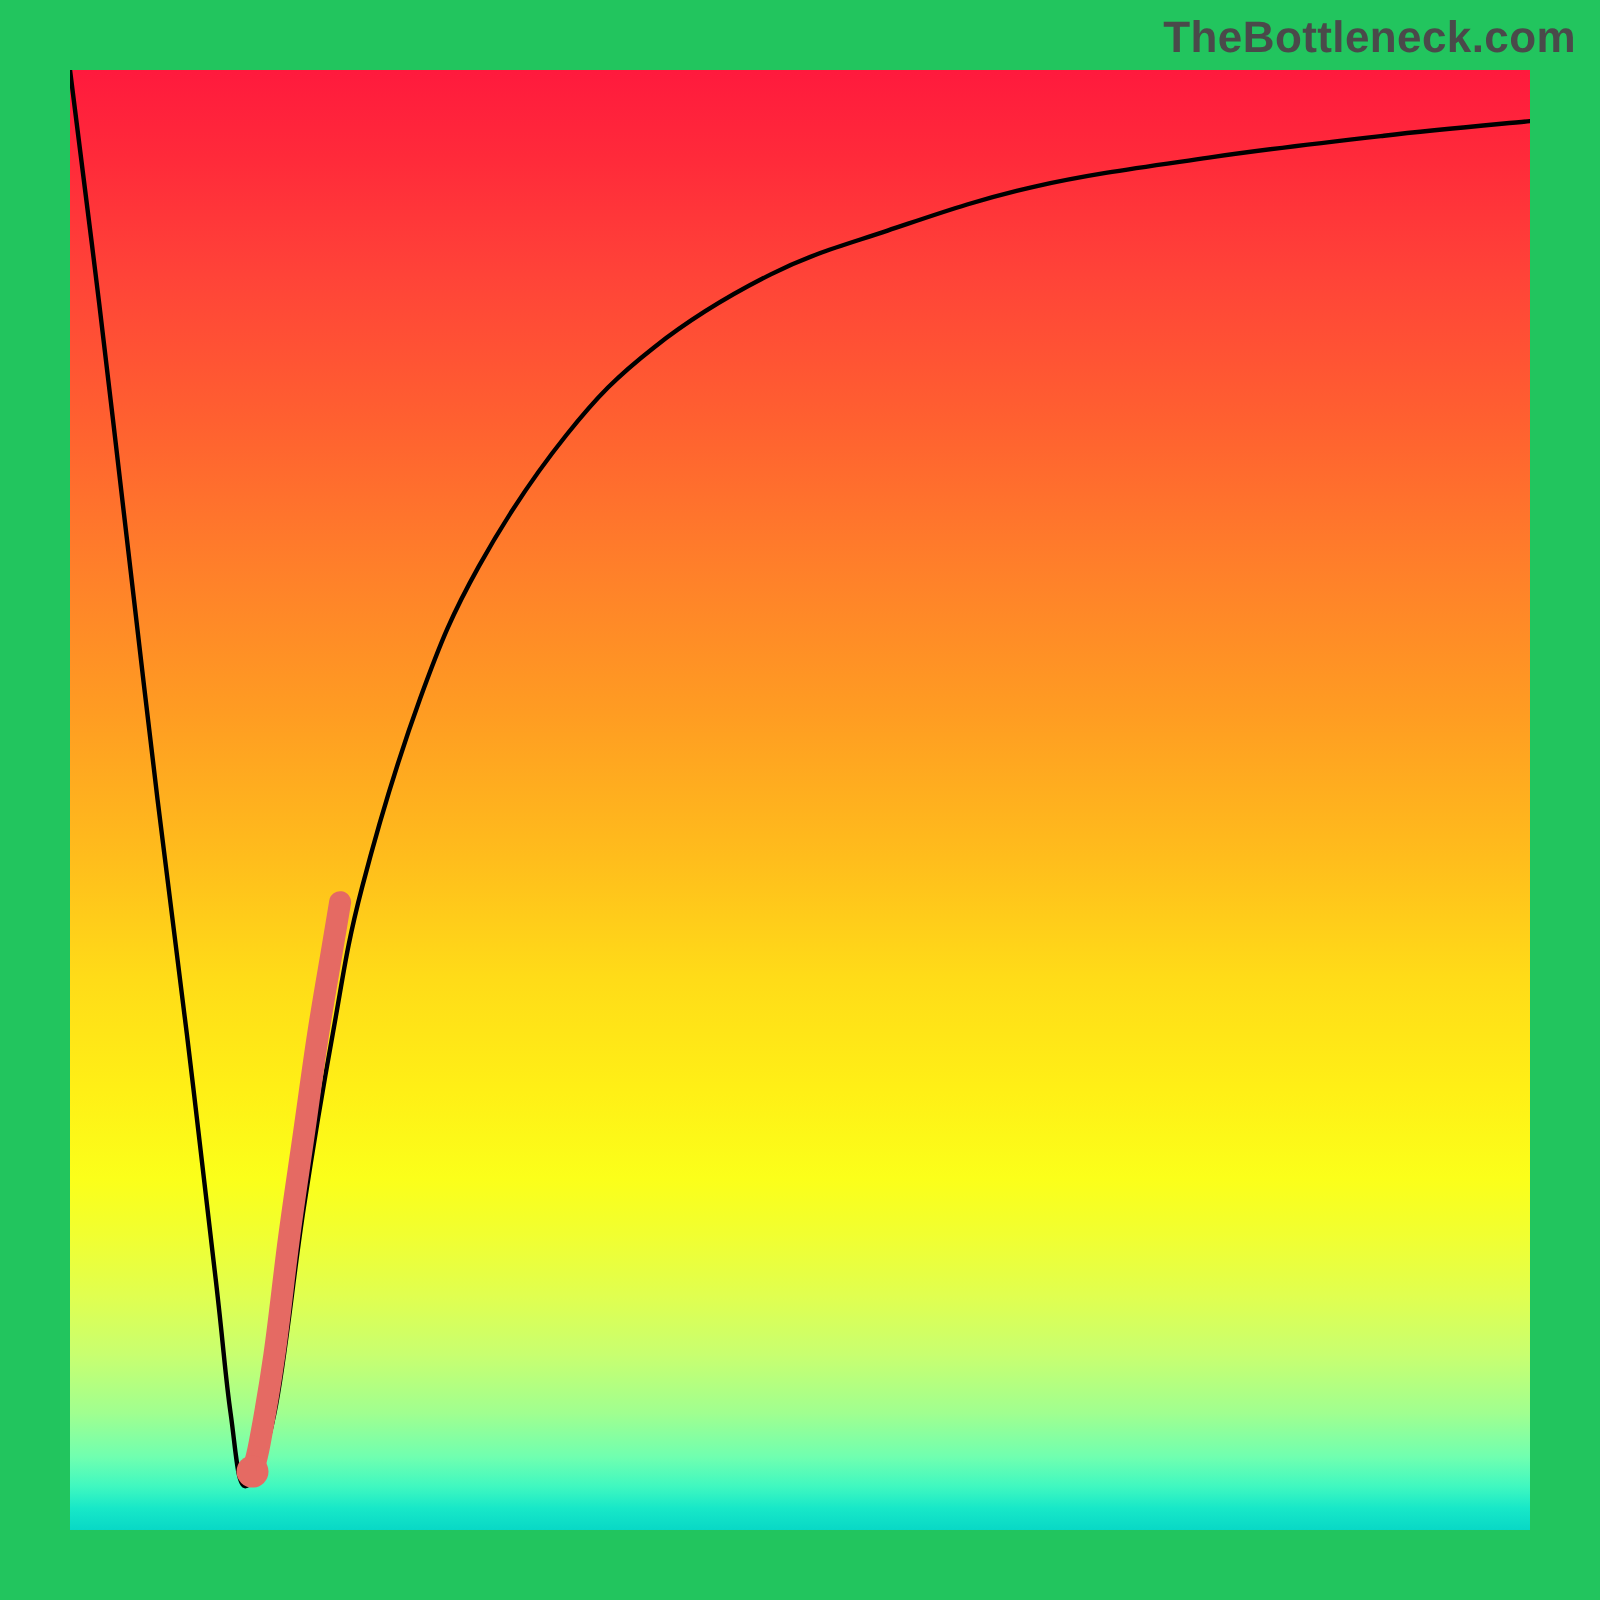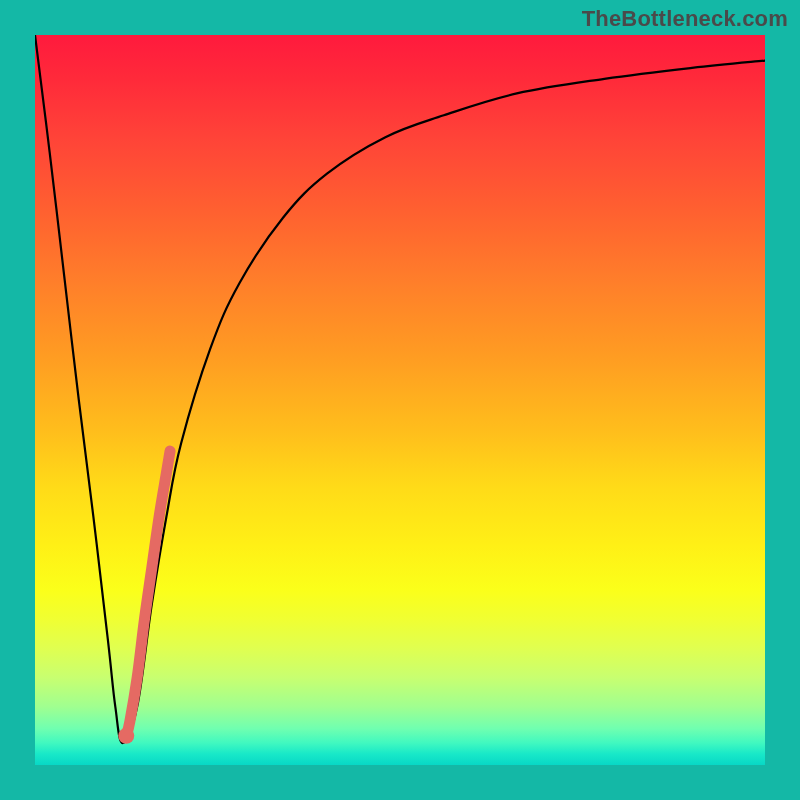--- a/index.html
+++ b/index.html
@@ -8,21 +8,21 @@
     width: 800px;
     height: 800px;
     overflow: hidden;
     background: #000;
     font-family: Arial, Helvetica, sans-serif;
   }
   .frame {
     position: absolute;
     left: 0; top: 0;
     width: 800px; height: 800px;
-    background: #14b8a6;
+    background: #22c55e;
   }
   .plot-area {
     position: absolute;
     left: 35px;
     top: 35px;
     width: 730px;
     height: 730px;
     overflow: hidden;
   }
   .gradient-bg {

